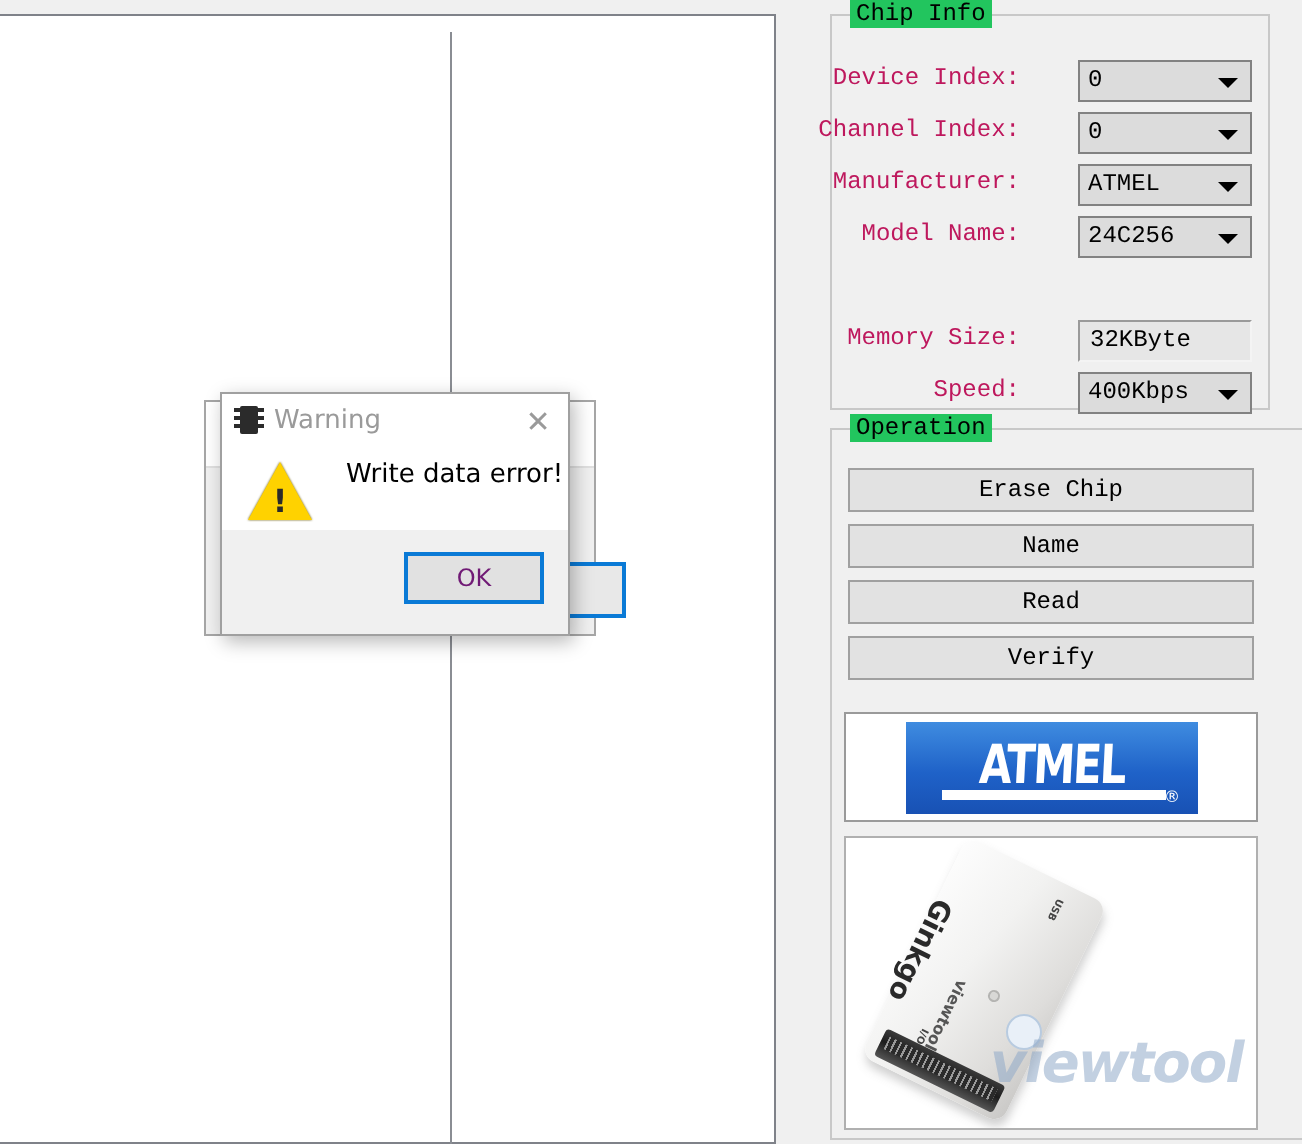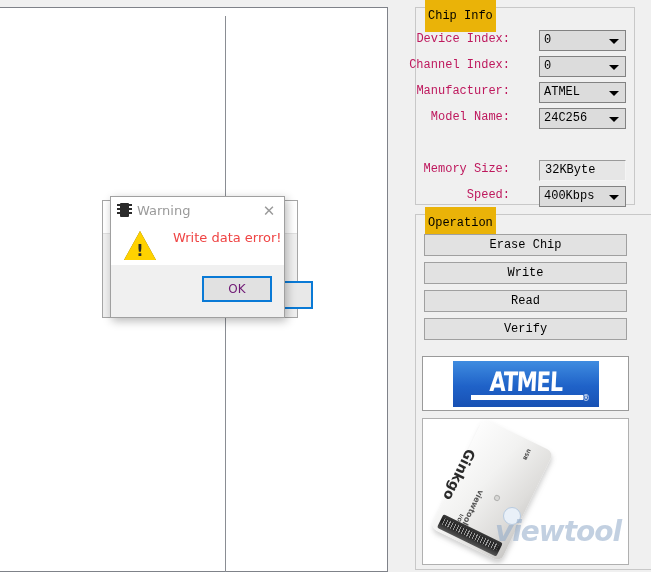--- a/index.html
+++ b/index.html
@@ -40,22 +40,22 @@
   
   .group {
     position: absolute;
     border: 1px solid #c8c8c8;
     box-sizing: border-box;
   }
   .group > .group-title {
     position: absolute;
     top: -8px;
     left: 9px;
-    background: #eab308;
-    padding: 9px 3px;
+    background: #22c55e;
+    padding: 0 3px;
     font-size: 12px;
     color: #000;
     line-height: 14px;
     white-space: nowrap;
   }
 
   #chip-info-group {
     left: 415px; top: 7px; width: 220px; height: 198px;
   }
   #operation-group {
@@ -422,21 +422,21 @@
     color: #2a2a2a;
     text-align: center;
     line-height: 16px;
   }
   .dialog-message {
     position: absolute;
     left: 62px;
     top: 6px;
     font-family: "DejaVu Sans", sans-serif;
     font-size: 13px;
-    color: #ef4444;
+    color: #000000;
     white-space: nowrap;
   }
   .dialog-footer {
     position: absolute;
     left: 0; right: 0; bottom: 0;
     height: 52px;
     background: #f0f0f0;
   }
   .dialog-ok {
     position: absolute;
@@ -517,21 +517,21 @@
         <span>400Kbps</span>
         <span class="arrow"></span>
       </div>
     </div>
   </div>
 
   <div class="group" id="operation-group">
     <div class="group-title">Operation</div>
 
     <button class="op-button" style="top:19px">Erase Chip</button>
-    <button class="op-button" style="top:47px">Write</button>
+    <button class="op-button" style="top:47px">Name</button>
     <button class="op-button" style="top:75px">Read</button>
     <button class="op-button" style="top:103px">Verify</button>
 
     <div class="logo-box">
       <div class="atmel-logo">
         <div class="atmel-text">ATMEL</div>
         <div class="atmel-bar"></div>
         <div class="atmel-reg">®</div>
       </div>
     </div>

